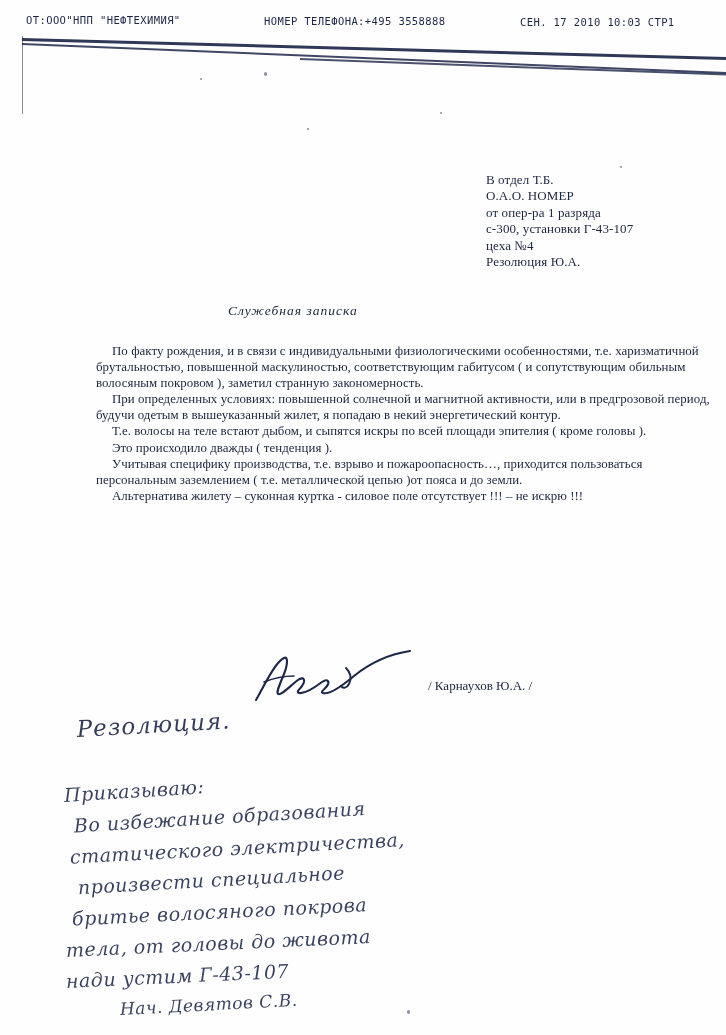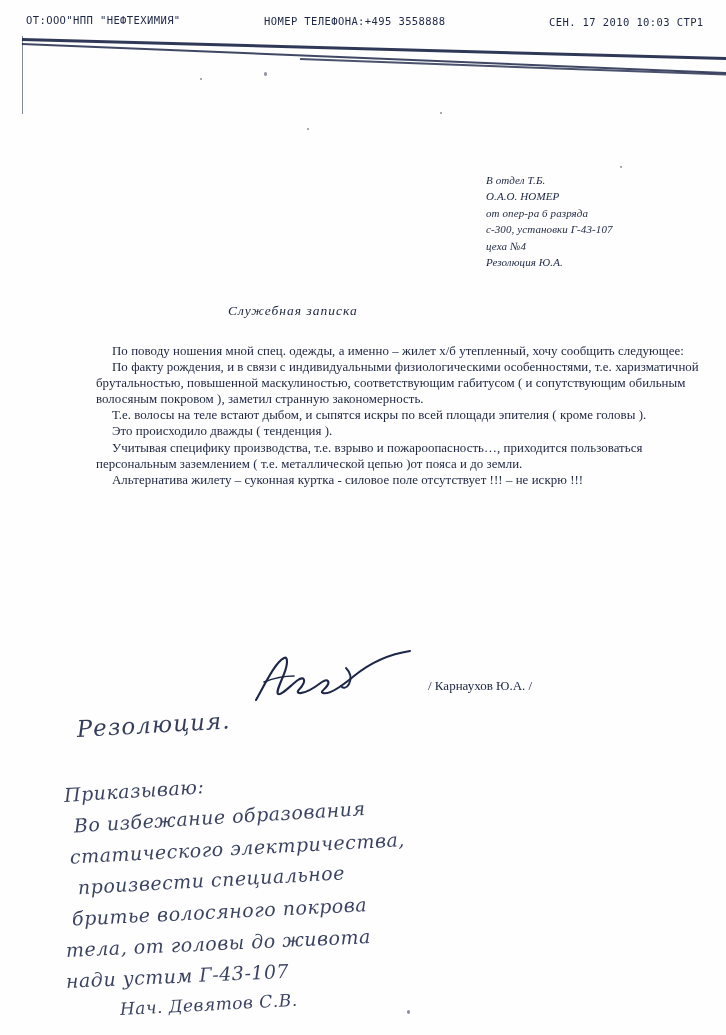--- a/index.html
+++ b/index.html
@@ -28,21 +28,21 @@
     width: 726px;
     height: 18px;
     font-family: "DejaVu Sans Mono", monospace;
     font-size: 10.5px;
     letter-spacing: 0.4px;
     color: #1c2647;
     white-space: nowrap;
   }
   .fax-from  { position: absolute; left: 26px;  top: 0; }
   .fax-phone { position: absolute; left: 264px; top: 1px; text-align: center; }
-  .fax-date  { position: absolute; left: 520px; top: 2px; margin-left: 29px; }
+  .fax-date  { position: absolute; left: 520px; top: 2px; }
 
   
   .streak {
     position: absolute;
     left: 22px;
     width: 708px;
     height: 3px;
     background: #1d2749;
     transform-origin: 0 0;
     opacity: 0.92;
@@ -59,24 +59,23 @@
     height: 78px;
     background: #1d2749;
     opacity: .55;
   }
 
   
   .addressee {
     position: absolute;
     left: 486px;
     top: 172px;
-    font-size: 11px;
+    font-size: 13px;
     line-height: 16.4px;
     letter-spacing: .1px;
-    font-style: italic;
   }
   .addressee div { white-space: nowrap; }
 
   
   .memo-title {
     position: absolute;
     left: 228px;
     top: 303px;
     font-size: 13.5px;
     font-style: italic;
@@ -175,31 +174,31 @@
   <div class="speck" style="left:200px;top:78px;width:2px;height:2px;"></div>
   <div class="speck" style="left:264px;top:72px;width:3px;height:4px;"></div>
   <div class="speck" style="left:307px;top:128px;width:2px;height:2px;"></div>
   <div class="speck" style="left:440px;top:112px;width:2px;height:2px;"></div>
   <div class="speck" style="left:620px;top:166px;width:2px;height:2px;"></div>
   <div class="speck" style="left:407px;top:1010px;width:3px;height:4px;"></div>
 
   <div class="addressee">
     <div>В отдел Т.Б.</div>
     <div>О.А.О. НОМЕР</div>
-    <div>от опер-ра 6 разряда</div>
+    <div>от опер-ра 1 разряда</div>
     <div>с-300, установки Г-43-107</div>
     <div>цеха №4</div>
     <div>Резолюция Ю.А.</div>
   </div>
 
   <div class="memo-title">Служебная записка</div>
 
   <div class="body-text">
-    <p>По поводу ношения мной спец. одежды, а именно – жилет х/б утепленный, хочу сообщить следующее:</p>
     <p>По факту рождения, и в связи с индивидуальными физиологическими особенностями, т.е. харизматичной брутальностью, повышенной маскулиностью, соответствующим габитусом ( и сопутствующим обильным волосяным покровом ), заметил странную закономерность.</p>
+    <p>При определенных условиях: повышенной солнечной и магнитной активности, или в предгрозовой период, будучи одетым в вышеуказанный жилет, я попадаю в некий энергетический контур.</p>
     <p>Т.е. волосы на теле встают дыбом, и сыпятся искры по всей площади эпителия ( кроме головы ).</p>
     <p>Это происходило дважды ( тенденция ).</p>
     <p>Учитывая специфику производства, т.е. взрыво и пожароопасность…, приходится пользоваться персональным заземлением ( т.е. металлической цепью )от пояса и до земли.</p>
     <p>Альтернатива жилету – суконная куртка -  силовое поле отсутствует !!! – не искрю !!!</p>
   </div>
 
   <div class="sig-area">
     <svg class="sig-glyph" viewBox="0 0 190 56">
       <path d="M6 52 C18 30, 26 14, 34 10 C38 8, 38 16, 34 26 C30 36, 26 44, 28 46
                C31 48, 40 38, 48 32 C54 28, 56 32, 52 38 C49 42, 46 44, 49 45

